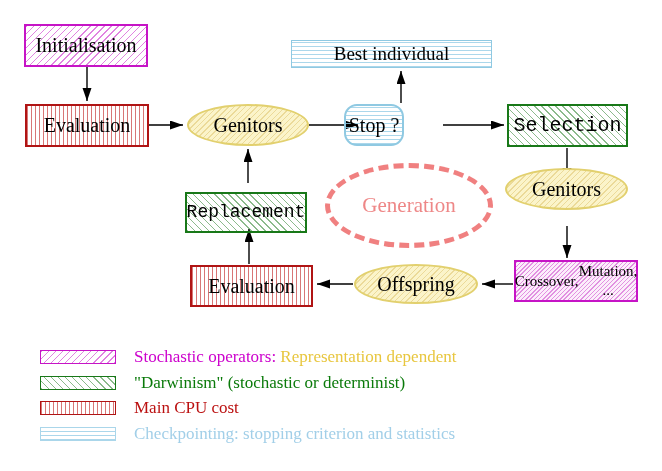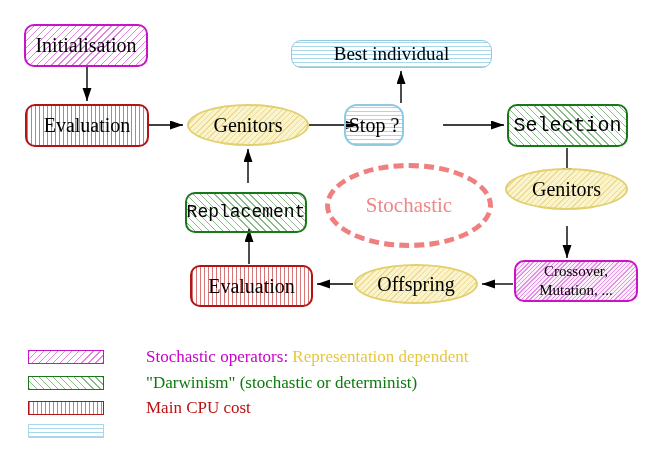--- a/index.html
+++ b/index.html
@@ -5,21 +5,21 @@
   html,body { margin:0; padding:0; background:#ffffff; }
   #canvas {
     position:relative; width:662px; height:471px; background:#ffffff;
     font-family:"Liberation Serif","DejaVu Serif",serif; overflow:hidden;
   }
   #arrows { position:absolute; left:0; top:0; width:662px; height:471px; }
 
   .node {
     position:absolute; box-sizing:border-box;
     display:flex; align-items:center; justify-content:center;
-    color:#000; font-size:20px; text-align:center; line-height:1.05;border-radius:10px;
+    color:#000; font-size:20px; text-align:center; line-height:1.05;
   }
   .hatch-magenta {
     border:2px solid #c614c6;
     background-image:repeating-linear-gradient(135deg, rgba(204,50,204,.6) 0 1px, rgba(0,0,0,0) 1px 5px);
   }
   .hatch-magenta-dense {
     border:2px solid #c614c6; background-color:#fceefb;
     background-image:repeating-linear-gradient(135deg, rgba(204,70,204,.55) 0 1px, rgba(0,0,0,0) 1px 3px);
   }
   .stripes-red {
@@ -40,21 +40,21 @@
     border:2px solid #e2d06e; border-radius:50%; background-color:#fbf4ca;
     background-image:repeating-linear-gradient(135deg, rgba(216,186,92,.45) 0 1px, rgba(0,0,0,0) 1px 4px);
   }
   .rounded { border-radius:13px; }
   .generation-ellipse {
     border:5px dashed #f08080; border-radius:50%;
     color:#ee8787; font-size:21px;
   }
   .small-label { font-size:15px; line-height:1.25; }
 
-  .legend-row { position:absolute; left:28px; display:flex; align-items:center;gap:24px; }
+  .legend-row { position:absolute; left:40px; display:flex; align-items:center; }
   .swatch { width:76px; height:14px; box-sizing:border-box; flex:0 0 auto; }
   .swatch.hatch-magenta, .swatch.hatch-green, .swatch.stripes-red { border-width:1px; }
   .swatch.stripes-cyan { border-width:1px; border-color:#aad6ea; }
   .legend-text { margin-left:18px; font-size:17px; white-space:nowrap; }
   .lt-magenta { color:#cc00cc; }
   .lt-gold   { color:#e8c63e; }
   .lt-green  { color:#0a7a0a; }
   .lt-red    { color:#bb1111; }
   .lt-cyan   { color:#a2cfe8; }
 </style>
@@ -93,25 +93,25 @@
   <div class="node stripes-cyan thin" style="left:291px; top:40px; width:201px; height:28px; font-size:19px;">Best individual</div>
 
   <div class="node stripes-cyan rounded" style="left:344px; top:104px; width:60px; height:42px;">Stop ?</div>
 
   <div class="node hatch-green" style="left:507px; top:104px; width:121px; height:43px;">Selection</div>
 
   <div class="node ellipse-yellow" style="left:505px; top:168px; width:123px; height:42px;">Genitors</div>
 
   <div class="node hatch-green" style="left:185px; top:192px; width:122px; height:41px; font-size:18px;">Replacement</div>
 
-  <div class="node generation-ellipse" style="left:325px; top:163px; width:168px; height:85px;">Stochastic</div>
+  <div class="node generation-ellipse" style="left:325px; top:163px; width:168px; height:85px;">Generation</div>
 
   <div class="node ellipse-yellow" style="left:354px; top:264px; width:124px; height:40px;">Offspring</div>
 
-  <div class="node hatch-magenta-dense small-label" style="left:514px; top:260px; width:124px; height:42px; flex-direction:column;">
+  <div class="node hatch-magenta-dense small-label" style="left:514px; top:260px; width:124px; height:42px; flex-direction:row;">
     <div>Crossover,</div>
     <div>Mutation, ...</div>
   </div>
 
   <div class="node stripes-red" style="left:190px; top:265px; width:123px; height:42px;">Evaluation</div>
 
   <div class="legend-row" style="top:347px;">
     <div class="swatch hatch-magenta"></div>
     <div class="legend-text">
       <span class="lt-magenta">Stochastic operators:</span>
@@ -124,15 +124,16 @@
     <div class="legend-text lt-green">"Darwinism" (stochastic or determinist)</div>
   </div>
 
   <div class="legend-row" style="top:398px;">
     <div class="swatch stripes-red"></div>
     <div class="legend-text lt-red">Main CPU cost</div>
   </div>
 
   <div class="legend-row" style="top:424px;">
     <div class="swatch stripes-cyan"></div>
+    <div class="legend-text lt-cyan">Checkpointing: stopping criterion and statistics</div>
   </div>
 
 </div>
 
 </body></html>

